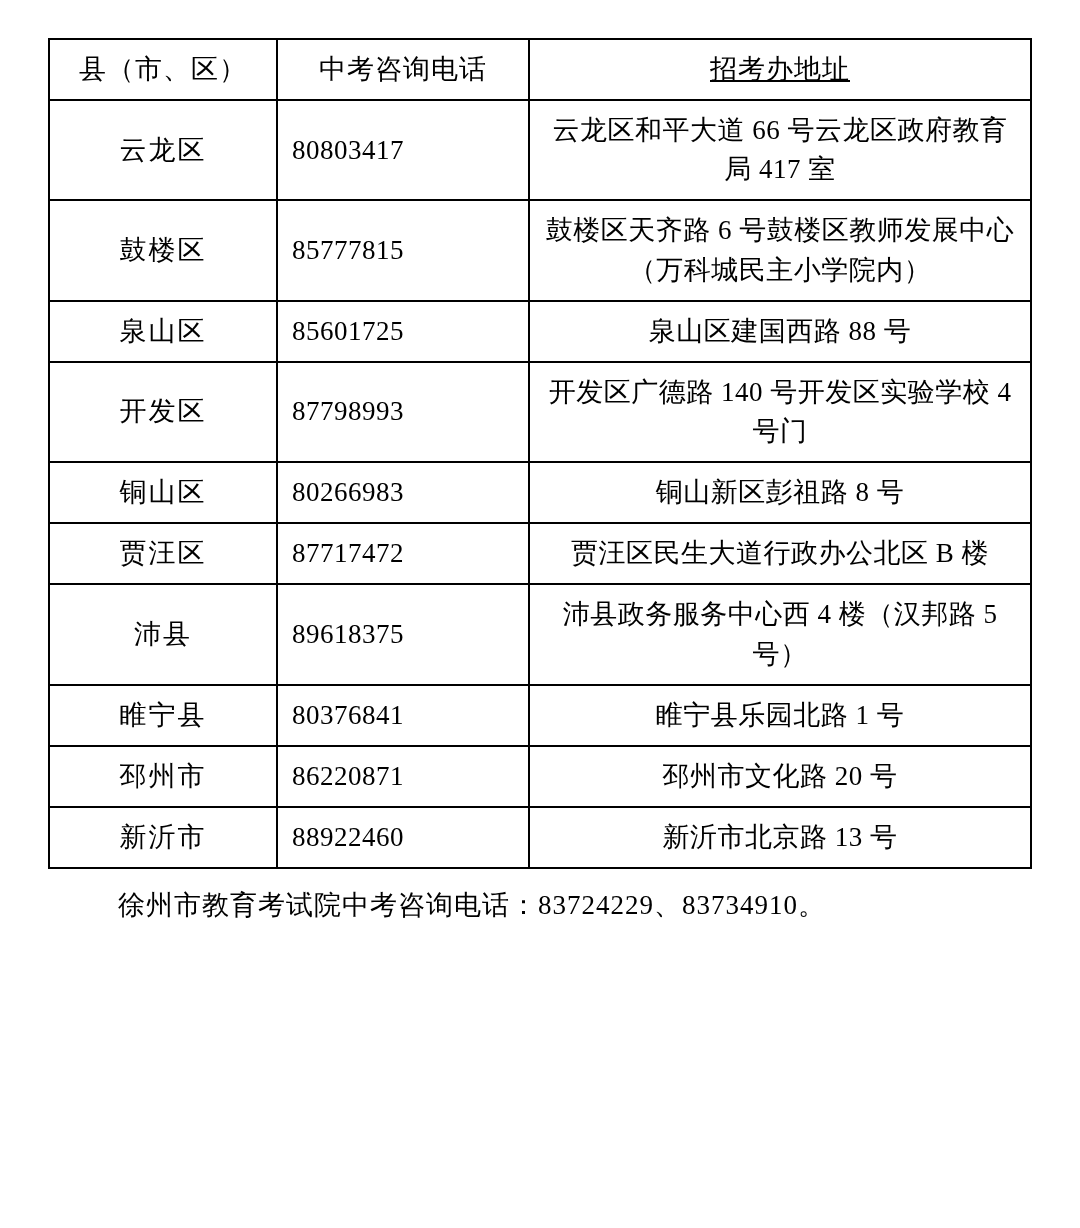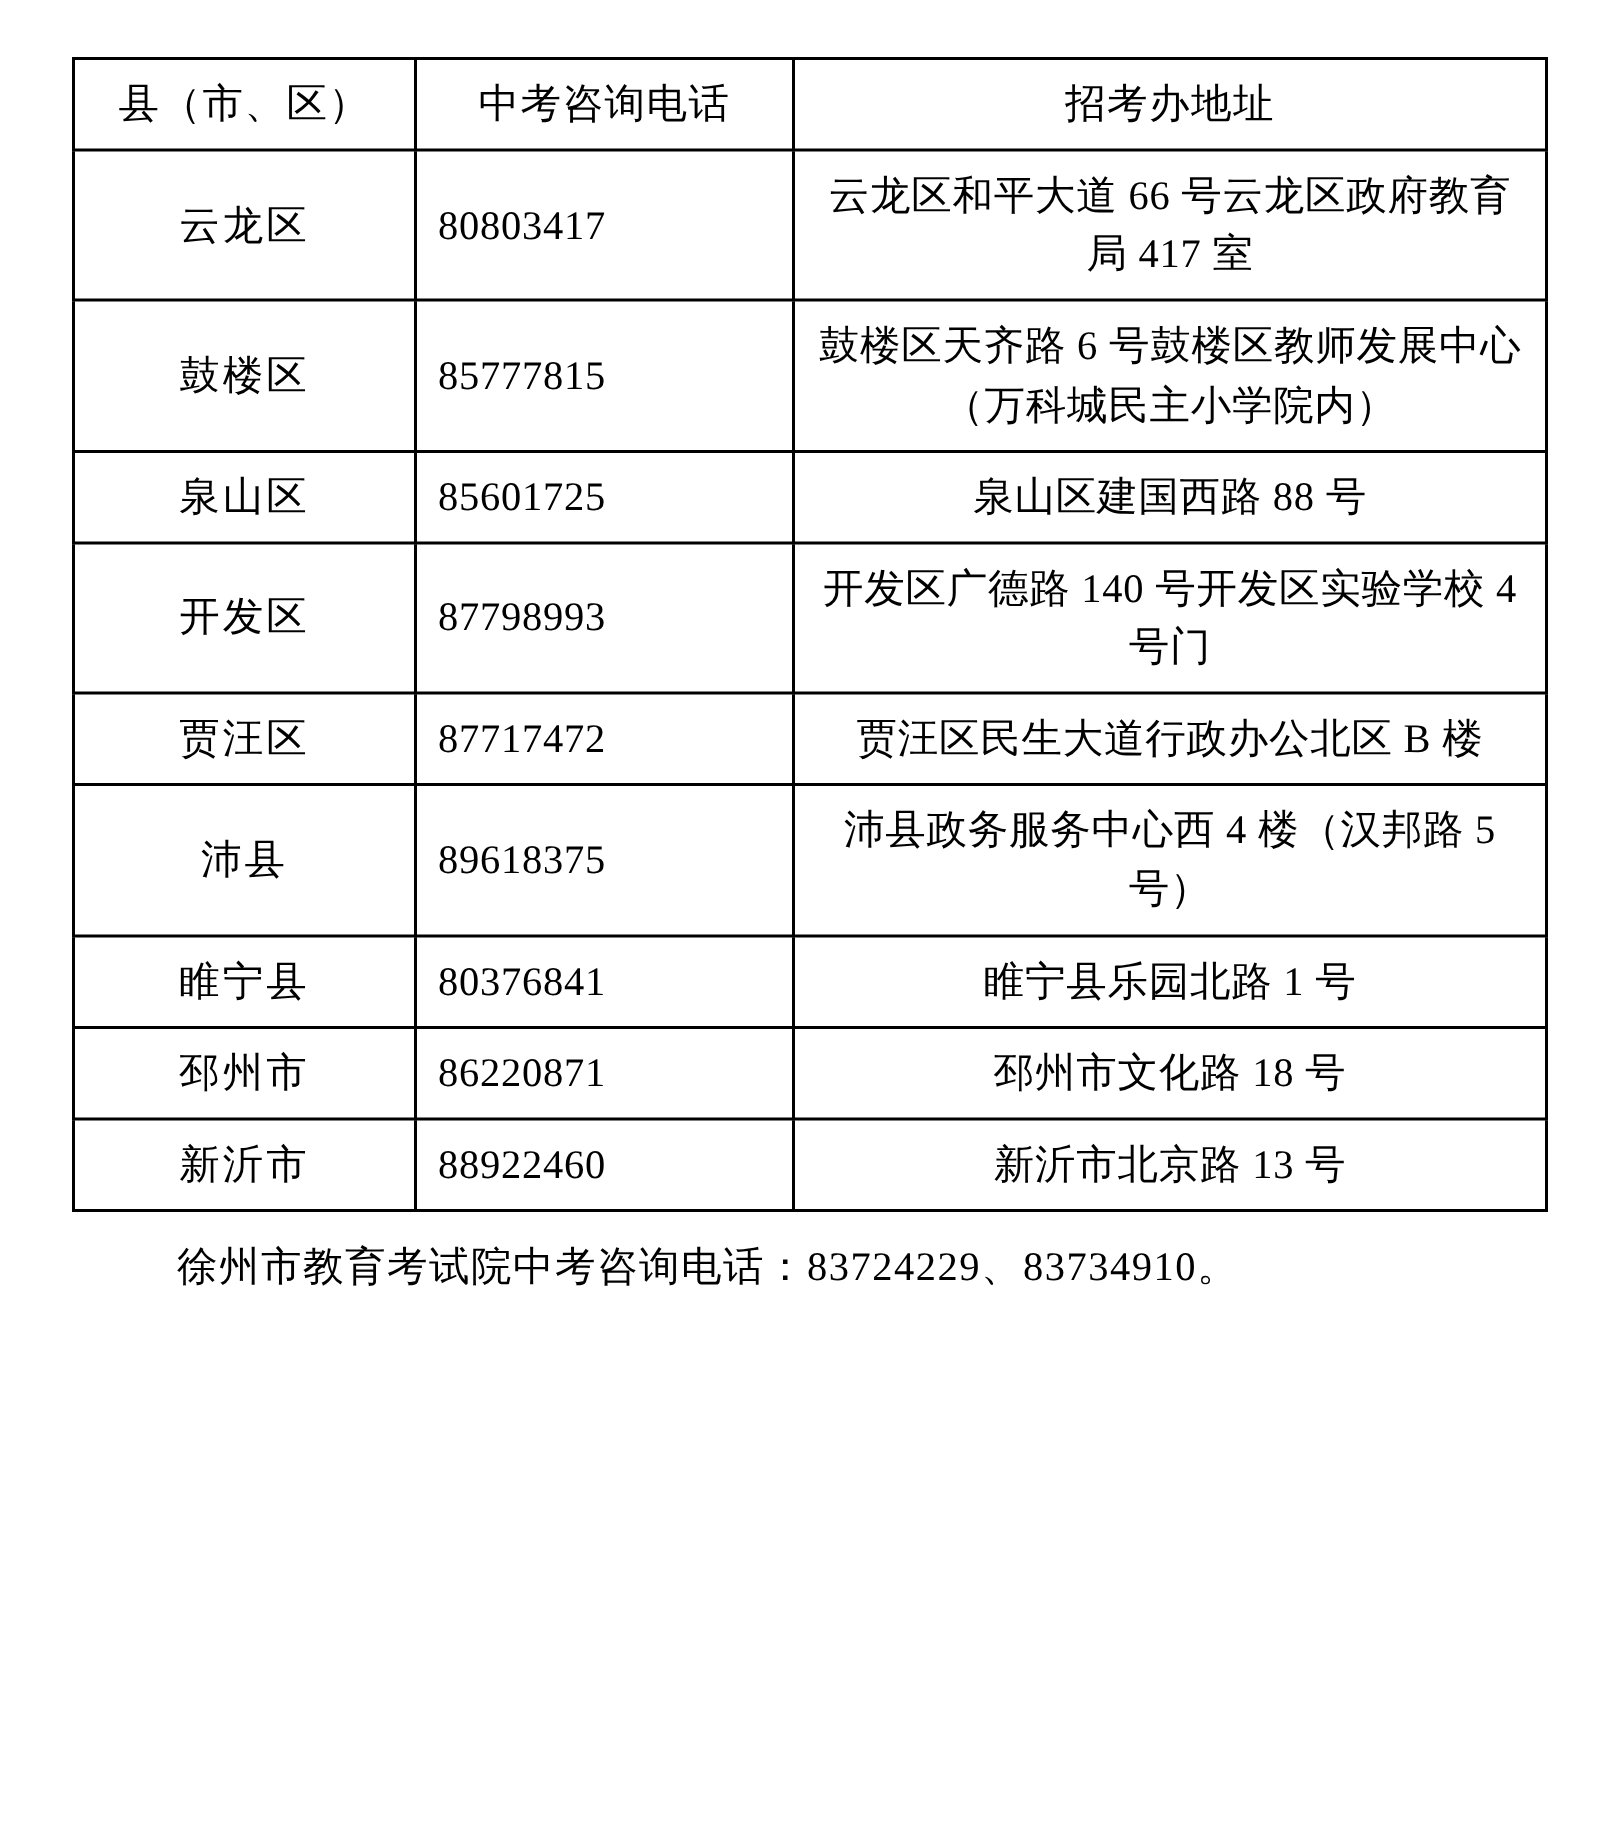--- a/index.html
+++ b/index.html
@@ -41,20 +41,21 @@
   col.col-addr   { width: 502px; }
 
   thead td.head-county,
   thead td.head-phone {
     text-align: center;
     letter-spacing: 1px;
   }
   thead td.head-addr {
     text-align: center;
     letter-spacing: 1px;
+    text-decoration: underline;
   }
   td.cell-county {
     text-align: center;
     letter-spacing: 2px;
   }
   td.cell-phone {
     text-align: left;
     letter-spacing: 0.5px;
   }
   td.cell-addr {
@@ -102,38 +103,43 @@
         <td class="cell-county">泉山区</td>
         <td class="cell-phone">85601725</td>
         <td class="cell-addr">泉山区建国西路 88 号</td>
       </tr>
       <tr>
         <td class="cell-county">开发区</td>
         <td class="cell-phone">87798993</td>
         <td class="cell-addr">开发区广德路 140 号开发区实验学校 4 号门</td>
       </tr>
       <tr>
+        <td class="cell-county">铜山区</td>
+        <td class="cell-phone">80266983</td>
+        <td class="cell-addr">铜山新区彭祖路 8 号</td>
+      </tr>
+      <tr>
         <td class="cell-county">贾汪区</td>
         <td class="cell-phone">87717472</td>
         <td class="cell-addr">贾汪区民生大道行政办公北区 B 楼</td>
       </tr>
       <tr>
         <td class="cell-county">沛县</td>
         <td class="cell-phone">89618375</td>
         <td class="cell-addr">沛县政务服务中心西 4 楼（汉邦路 5 号）</td>
       </tr>
       <tr>
         <td class="cell-county">睢宁县</td>
         <td class="cell-phone">80376841</td>
         <td class="cell-addr">睢宁县乐园北路 1 号</td>
       </tr>
       <tr>
         <td class="cell-county">邳州市</td>
         <td class="cell-phone">86220871</td>
-        <td class="cell-addr">邳州市文化路 18 号</td>
+        <td class="cell-addr">邳州市文化路 20 号</td>
       </tr>
       <tr>
         <td class="cell-county">新沂市</td>
         <td class="cell-phone">88922460</td>
         <td class="cell-addr">新沂市北京路 13 号</td>
       </tr>
     </tbody>
   </table>
 
   <div class="footer-note">徐州市教育考试院中考咨询电话：83724229、83734910。</div>

